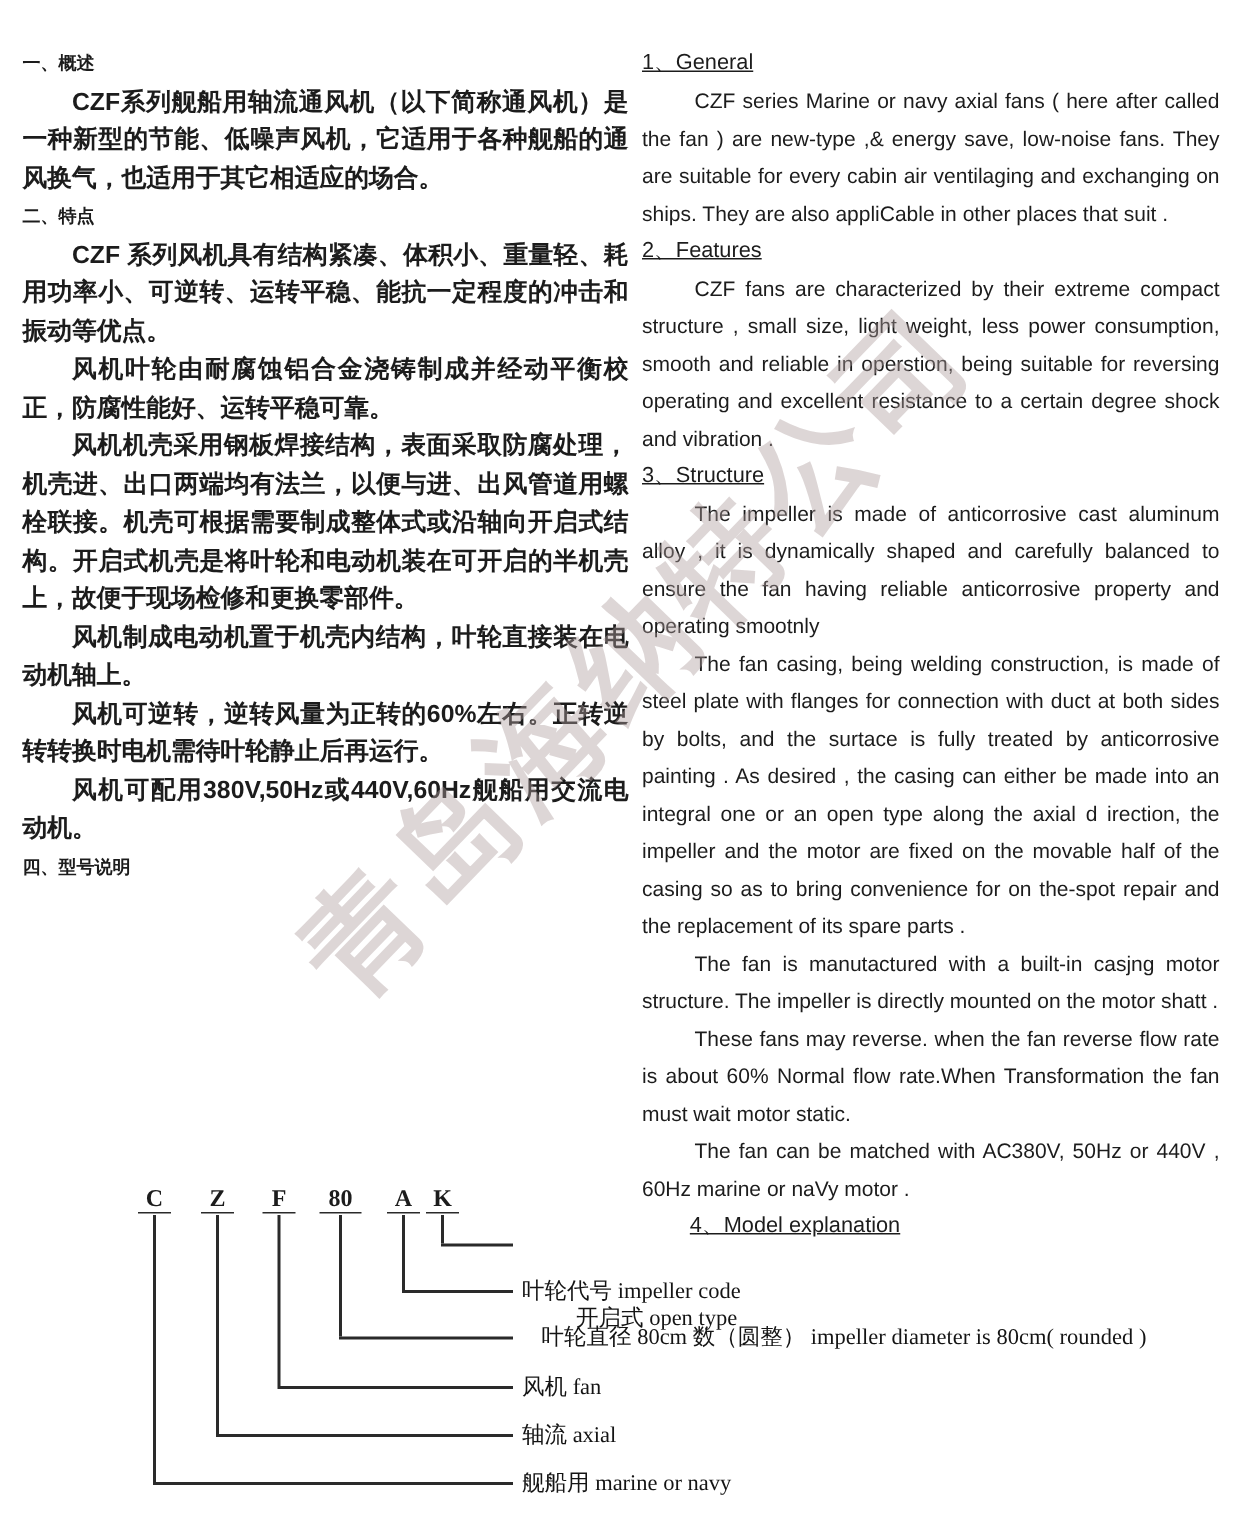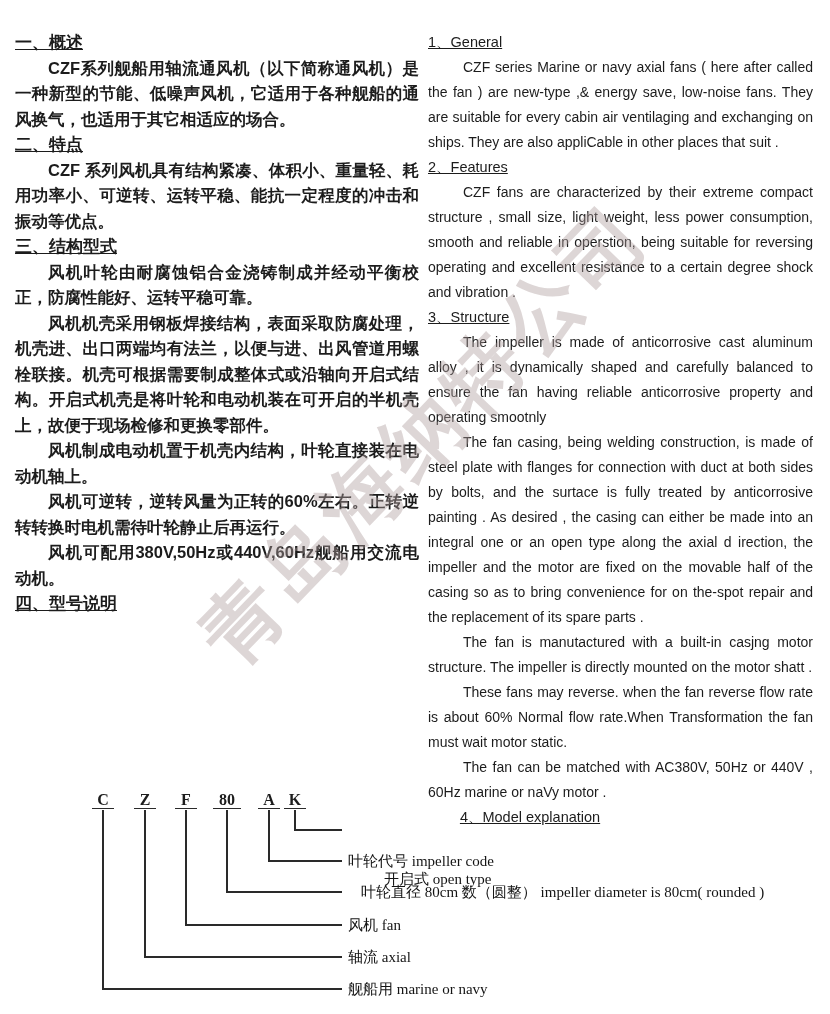--- a/index.html
+++ b/index.html
@@ -24,21 +24,21 @@
     color:rgba(173,157,157,0.42);
     pointer-events:none;
     z-index:5;
   }
   
   .col{position:absolute;top:30px;z-index:2;}
   .col-left{left:15px;width:404px;}
   .col-right{left:428px;width:385px;}
 
   .col-left{font-size:16.5px;line-height:25.5px;font-weight:bold;text-align:justify;}
-  .col-left h3{font-size:17px;margin:0;font-weight:bold;text-decoration:underline;}
+  .col-left h3{font-size:12px;margin:0;font-weight:bold;}
   .col-left p{margin:0;text-indent:2em;}
 
   .col-right{font-size:14px;line-height:25px;text-align:justify;}
   .col-right h3{font-size:14.5px;margin:0;font-weight:normal;text-decoration:underline;}
   .col-right p{margin:0;text-indent:2.5em;}
 
   .mt-gap-s{margin-top:14px;}
   .mt-gap-m{margin-top:24px;}
   .mt-gap-l{margin-top:50px;}
   .mt-gap-xl{margin-top:52px;}
@@ -68,21 +68,20 @@
 
 <div class="page">
 
   <div class="watermark">青岛海纳特公司</div>
 
   <div class="col col-left">
     <h3>一、概述</h3>
     <p>CZF系列舰船用轴流通风机（以下简称通风机）是一种新型的节能、低噪声风机，它适用于各种舰船的通风换气，也适用于其它相适应的场合。</p>
     <h3 class="mt-gap-m">二、特点</h3>
     <p>CZF 系列风机具有结构紧凑、体积小、重量轻、耗用功率小、可逆转、运转平稳、能抗一定程度的冲击和振动等优点。</p>
-    <h3 class="mt-gap-l">三、结构型式</h3>
     <p>风机叶轮由耐腐蚀铝合金浇铸制成并经动平衡校正，防腐性能好、运转平稳可靠。</p>
     <p class="mt-gap-m">风机机壳采用钢板焊接结构，表面采取防腐处理，机壳进、出口两端均有法兰，以便与进、出风管道用螺栓联接。机壳可根据需要制成整体式或沿轴向开启式结构。开启式机壳是将叶轮和电动机装在可开启的半机壳上，故便于现场检修和更换零部件。</p>
     <p class="mt-gap-xl">风机制成电动机置于机壳内结构，叶轮直接装在电动机轴上。</p>
     <p class="mt-gap-m">风机可逆转，逆转风量为正转的60%左右。正转逆转转换时电机需待叶轮静止后再运行。</p>
     <p class="mt-gap-s">风机可配用380V,50Hz或440V,60Hz舰船用交流电动机。</p>
     <h3>四、型号说明</h3>
   </div>
 
   <div class="col col-right">
     <h3>1、General</h3>

